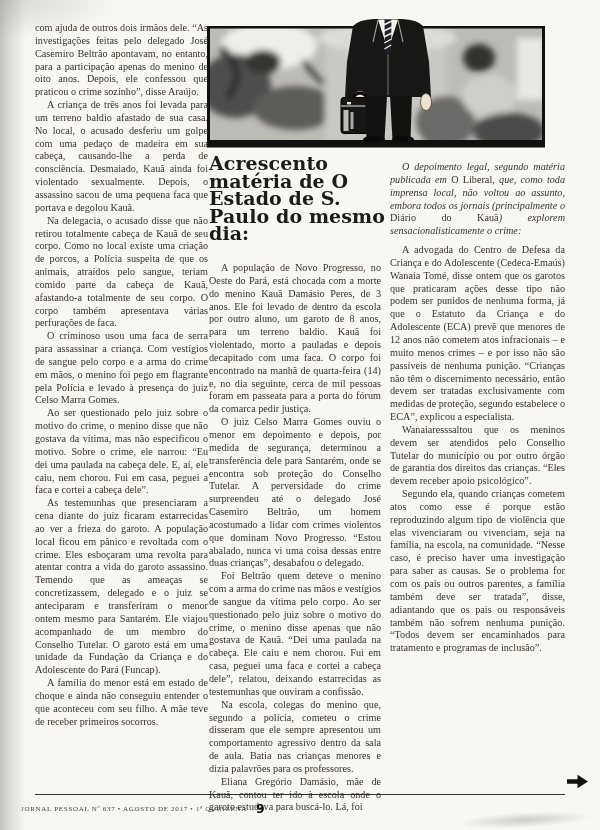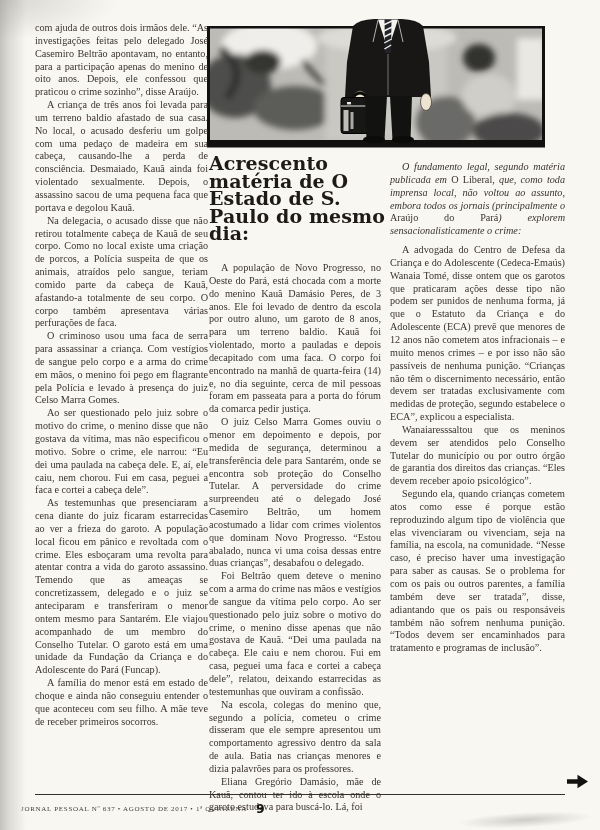--- a/index.html
+++ b/index.html
@@ -153,21 +153,21 @@
 
   <div id="col2" class="col">
     <p>A população de Novo Progresso, no Oeste do Pará, está chocada com a morte do menino Kauã Damásio Peres, de 3 anos. Ele foi levado de dentro da escola por outro aluno, um garoto de 8 anos, para um terreno baldio. Kauã foi violentado, morto a pauladas e depois decapitado com uma faca. O corpo foi encontrado na manhã de quarta-feira (14) e, no dia seguinte, cerca de mil pessoas foram em passeata para a porta do fórum da comarca pedir justiça.</p>
     <p>O juiz Celso Marra Gomes ouviu o menor em depoimento e depois, por medida de segurança, determinou a transferência dele para Santarém, onde se encontra sob proteção do Conselho Tutelar. A perversidade do crime surpreendeu até o delegado José Casemiro Beltrão, um homem acostumado a lidar com crimes violentos que dominam Novo Progresso. “Estou abalado, nunca vi uma coisa dessas entre duas crianças”, desabafou o delegado.</p>
     <p>Foi Beltrão quem deteve o menino com a arma do crime nas mãos e vestígios de sangue da vítima pelo corpo. Ao ser questionado pelo juiz sobre o motivo do crime, o menino disse apenas que não gostava de Kauã. “Dei uma paulada na cabeça. Ele caiu e nem chorou. Fui em casa, peguei uma faca e cortei a cabeça dele”, relatou, deixando estarrecidas as testemunhas que ouviram a confissão.</p>
     <p>Na escola, colegas do menino que, segundo a polícia, cometeu o crime disseram que ele sempre apresentou um comportamento agressivo dentro da sala de aula. Batia nas crianças menores e dizia palavrões para os professores.</p>
     <p>Eliana Gregório Damásio, mãe de Kauã, contou ter ido à escola onde o garoto estudava para buscá-lo. Lá, foi</p>
   </div>
 
   <div id="col3" class="col">
-    <p class="italic-note"><span>O fundamento legal, segundo matéria publicada em </span><span class="roman">O Liberal</span><span>, que, como toda imprensa local, não voltou ao assunto, embora todos os jornais (principalmente o </span><span class="roman">Araújo do Pará</span><span>) explorem sensacionalisticamente o crime:</span></p>
+    <p class="italic-note"><span>O depoimento legal, segundo matéria publicada em </span><span class="roman">O Liberal</span><span>, que, como toda imprensa local, não voltou ao assunto, embora todos os jornais (principalmente o </span><span class="roman">Diário do Kauã</span><span>) explorem sensacionalisticamente o crime:</span></p>
     <p>A advogada do Centro de Defesa da Criança e do Adolescente (Cedeca-Emaús) Wanaia Tomé, disse ontem que os garotos que praticaram ações desse tipo não podem ser punidos de nenhuma forma, já que o Estatuto da Criança e do Adolescente (ECA) prevê que menores de 12 anos não cometem atos infracionais – e muito menos crimes – e por isso não são passíveis de nenhuma punição. “Crianças não têm o discernimento necessário, então devem ser tratadas exclusivamente com medidas de proteção, segundo estabelece o ECA”, explicou a especialista.</p>
     <p>Wanaiaresssaltou que os meninos devem ser atendidos pelo Conselho Tutelar do município ou por outro órgão de garantia dos direitos das crianças. “Eles devem receber apoio psicológico”.</p>
     <p>Segundo ela, quando crianças cometem atos como esse é porque estão reproduzindo algum tipo de violência que elas vivenciaram ou vivenciam, seja na família, na escola, na comunidade. “Nesse caso, é preciso haver uma investigação para saber as causas. Se o problema for com os pais ou outros parentes, a família também deve ser tratada”, disse, adiantando que os pais ou responsáveis também não sofrem nenhuma punição. “Todos devem ser encaminhados para tratamento e programas de inclusão”.</p>
   </div>
 
   <div id="footer-rule"></div>
   <div id="footer">
     <span class="issue-line">Jornal Pessoal Nº 637 • Agosto de 2017 • 1ª Quinzena</span><span class="page-number">9</span>
   </div>
   <div id="continuation-arrow">

